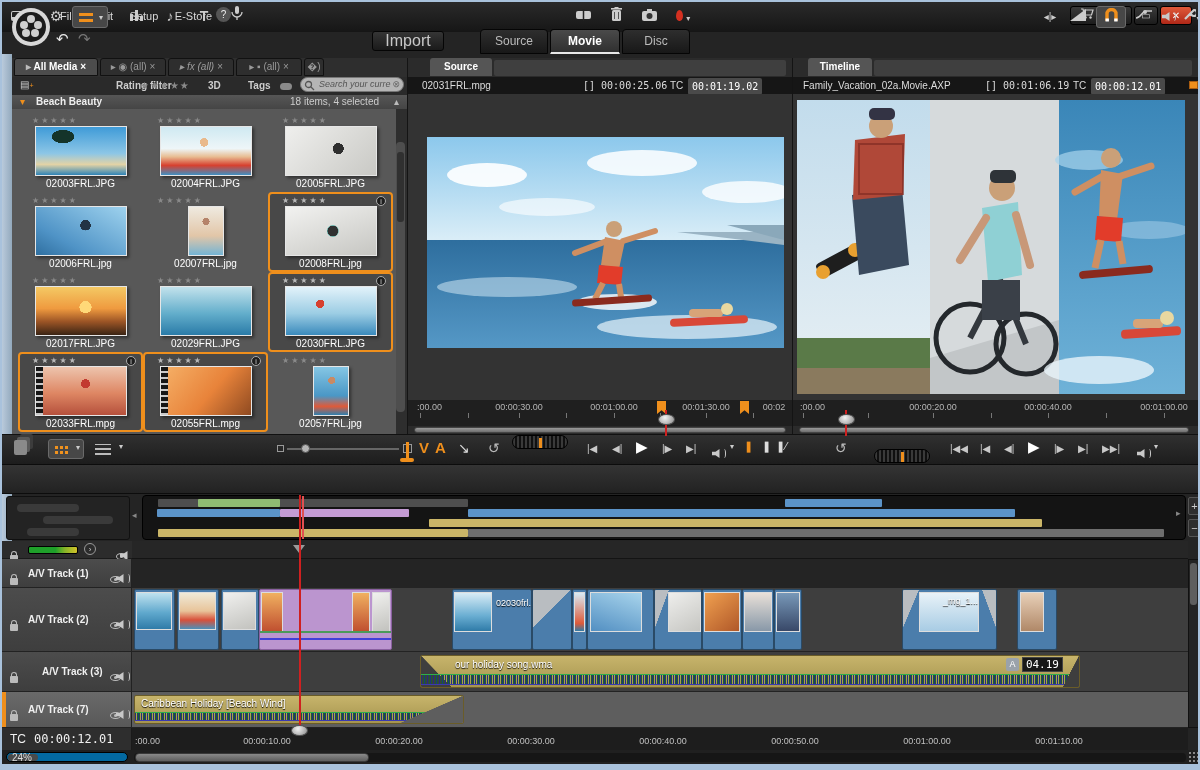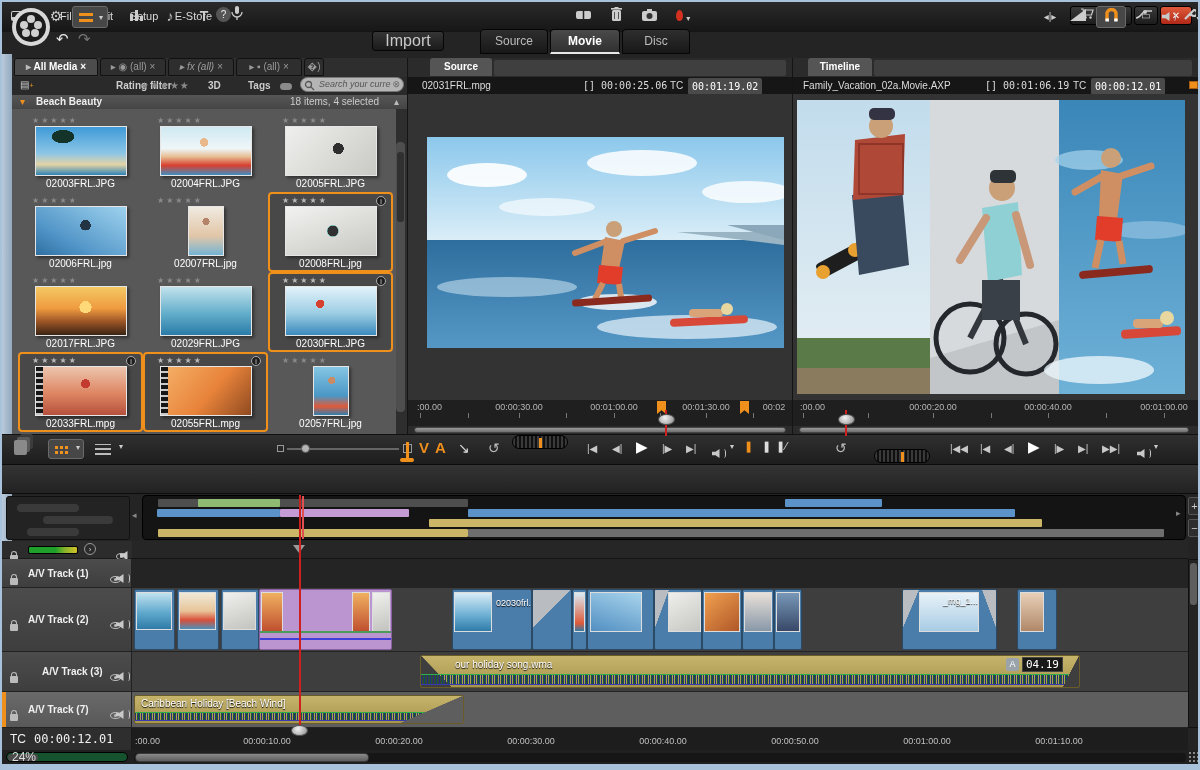--- a/index.html
+++ b/index.html
@@ -114,21 +114,21 @@
   .fadeR{position:absolute;top:0;height:100%;background:linear-gradient(to bottom right,transparent 49%,#3e3e3e 50%);}
   .foldR{position:absolute;right:0;top:0;width:14px;height:14px;background:linear-gradient(225deg,#3e3e3e 50%,#b9bdc1 51%);}
   .transwedge{position:absolute;top:0;height:60%;background:linear-gradient(to bottom right,#b9bdc1 49%,transparent 50%);}
   .vsb{left:1186px;top:557px;width:11px;height:169px;background:#242424;border:1px solid #111;}
   .vsb .th{position:absolute;left:1px;top:3px;width:7px;height:42px;background:#5e5e5e;border-radius:3px;}
 
   
   .btc{left:0;top:726px;width:130px;height:22px;background:#2e2e2e;color:#f0f0f0;font-size:12px;line-height:22px;border-right:1px solid #1a1a1a;}
   .bruler{left:130px;top:726px;width:1056px;height:22px;background:#1d1d1d;color:#c0c0c0;font-size:9px;}
   .bscroll{left:0;top:748px;width:1196px;height:14px;background:#202020;}
-  .pct{left:4px;top:2px;width:122px;height:10px;background:#14532d;border-radius:5px;border:1px solid #000;color:#ddd;font-size:12px;line-height:9px;}
+  .pct{left:4px;top:2px;width:122px;height:10px;background:#0369a1;border-radius:5px;border:1px solid #000;color:#ddd;font-size:10px;line-height:9px;}
   .pct .fill{position:absolute;left:1px;top:1px;width:30px;height:7px;background:#4a4a4a;border-radius:4px;}
   .bsb-track{left:132px;top:3px;width:1052px;height:9px;background:#161616;border-radius:4px;}
   .bsb{left:133px;top:3px;width:234px;height:9px;background:linear-gradient(#8a8a8a,#5f5f5f);border-radius:4px;border:1px solid #3a3a3a;}
   .grip{left:1186px;top:749px;width:10px;height:12px;background:radial-gradient(circle 1px,#888 98%,transparent) 0 0/4px 4px;}
 </style>
 </head>
 <body>
 
 <div class="app">
 

